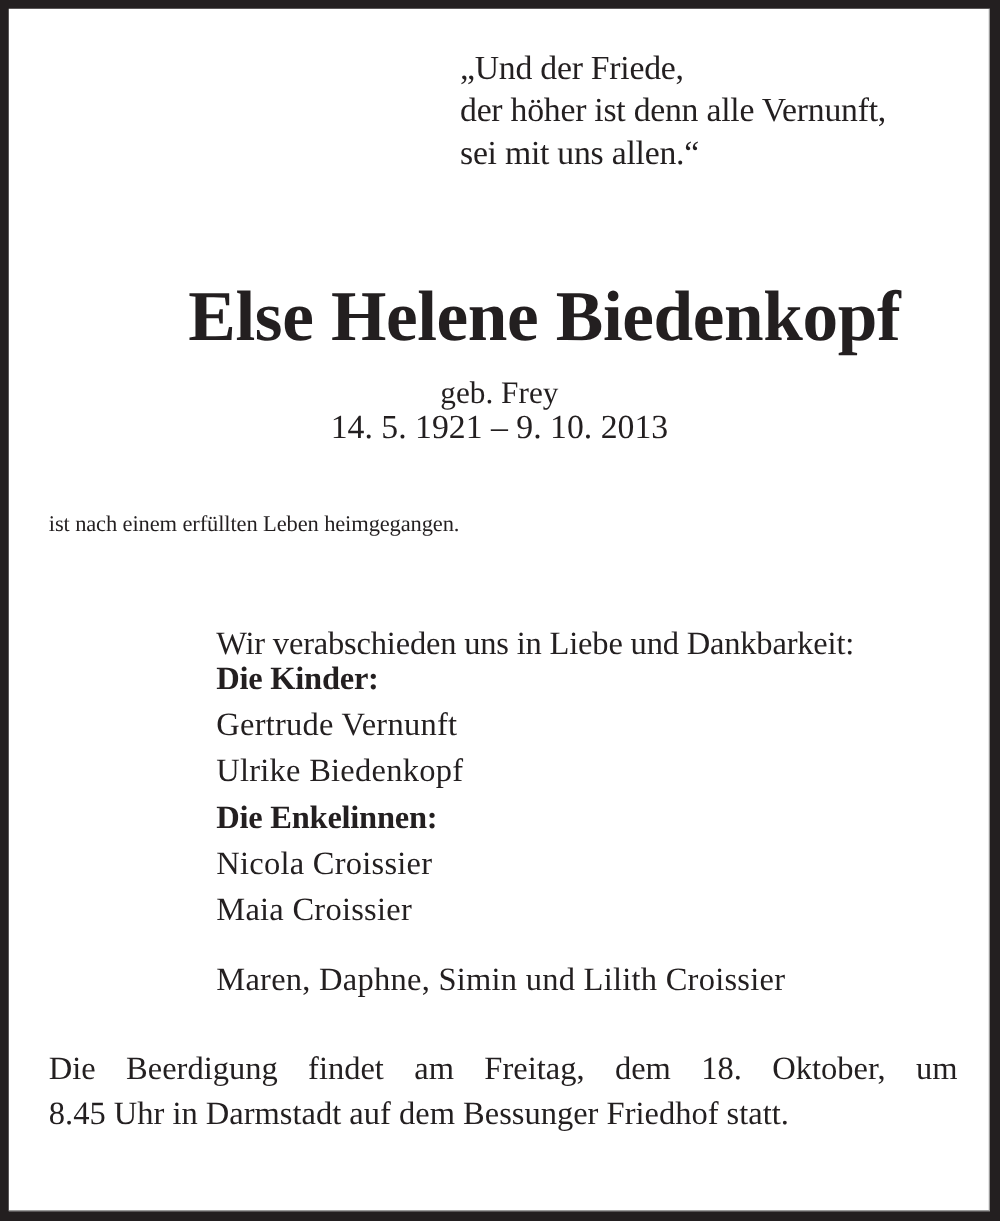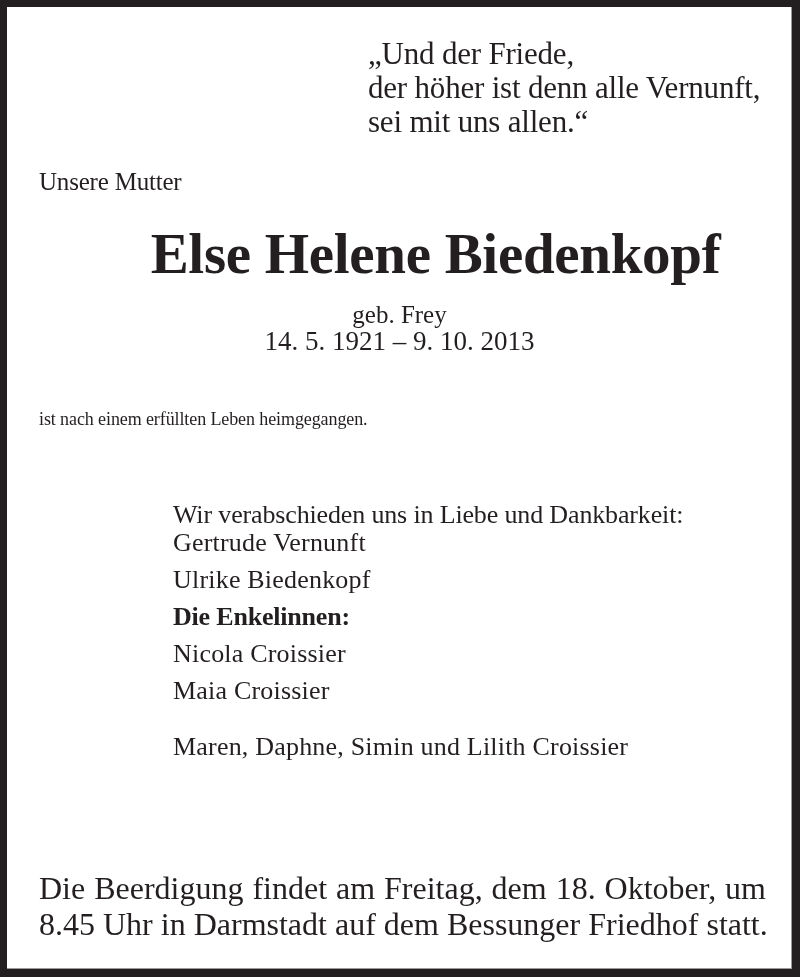--- a/index.html
+++ b/index.html
@@ -22,21 +22,21 @@
       width: 785px;
       height: 962px;
       background: #ffffff;
       box-shadow: inset -1px -1px 0 #9a9a9a;
     }
     .abs { position: absolute; white-space: nowrap; }
 
     .quote {
       left: 361px;
       top: 30px;
-      font-size: 31px;
+      font-size: 27px;
       line-height: 34px;
       letter-spacing: -0.2px;
     }
     .quote div { white-space: nowrap; }
 
     .intro {
       left: 32px;
       top: 160px;
       font-size: 25px;
       line-height: 30px;
@@ -100,23 +100,23 @@
       font-weight: bold;
       letter-spacing: -0.2px;
     }
     .family .member {
       letter-spacing: 0.2px;
     }
     .family .last-line { margin-top: 19px; }
 
     .funeral {
       left: 32px;
-      top: 863px;
+      top: 830px;
       width: 727px;
-      font-size: 32px;
+      font-size: 26px;
       line-height: 36px;
       white-space: normal;
       text-align: justify;
       text-align-last: left;
     }
     .funeral .line1 {
       display: block;
       text-align: justify;
       text-align-last: justify;
       white-space: nowrap;
@@ -130,33 +130,33 @@
 <body>
 
 <div class="frame">
 
   <div class="abs quote">
     <div>„Und der Friede,</div>
     <div>der höher ist denn alle Vernunft,</div>
     <div>sei mit uns allen.“</div>
   </div>
 
-  <div class="abs intro">Unsere Mutter</div>
 
   <div class="abs name">Else Helene Biedenkopf</div>
 
   <div class="abs maiden">geb. Frey</div>
 
   <div class="abs dates">14. 5. 1921 – 9. 10. 2013</div>
 
   <div class="abs passed">ist nach einem erfüllten Leben heimgegangen.</div>
 
   <div class="abs farewell">Wir verabschieden uns in Liebe und Dankbarkeit:</div>
 
   <div class="abs family">
+    <div class="group-label">Die Kinder:</div>
     <div class="member">Gertrude Vernunft</div>
     <div class="member">Ulrike Biedenkopf</div>
 
     <div class="group-label">Die Enkelinnen:</div>
     <div class="member">Nicola Croissier</div>
     <div class="member">Maia Croissier</div>
 
     <div class="member last-line">Maren, Daphne, Simin und Lilith Croissier</div>
   </div>
 

